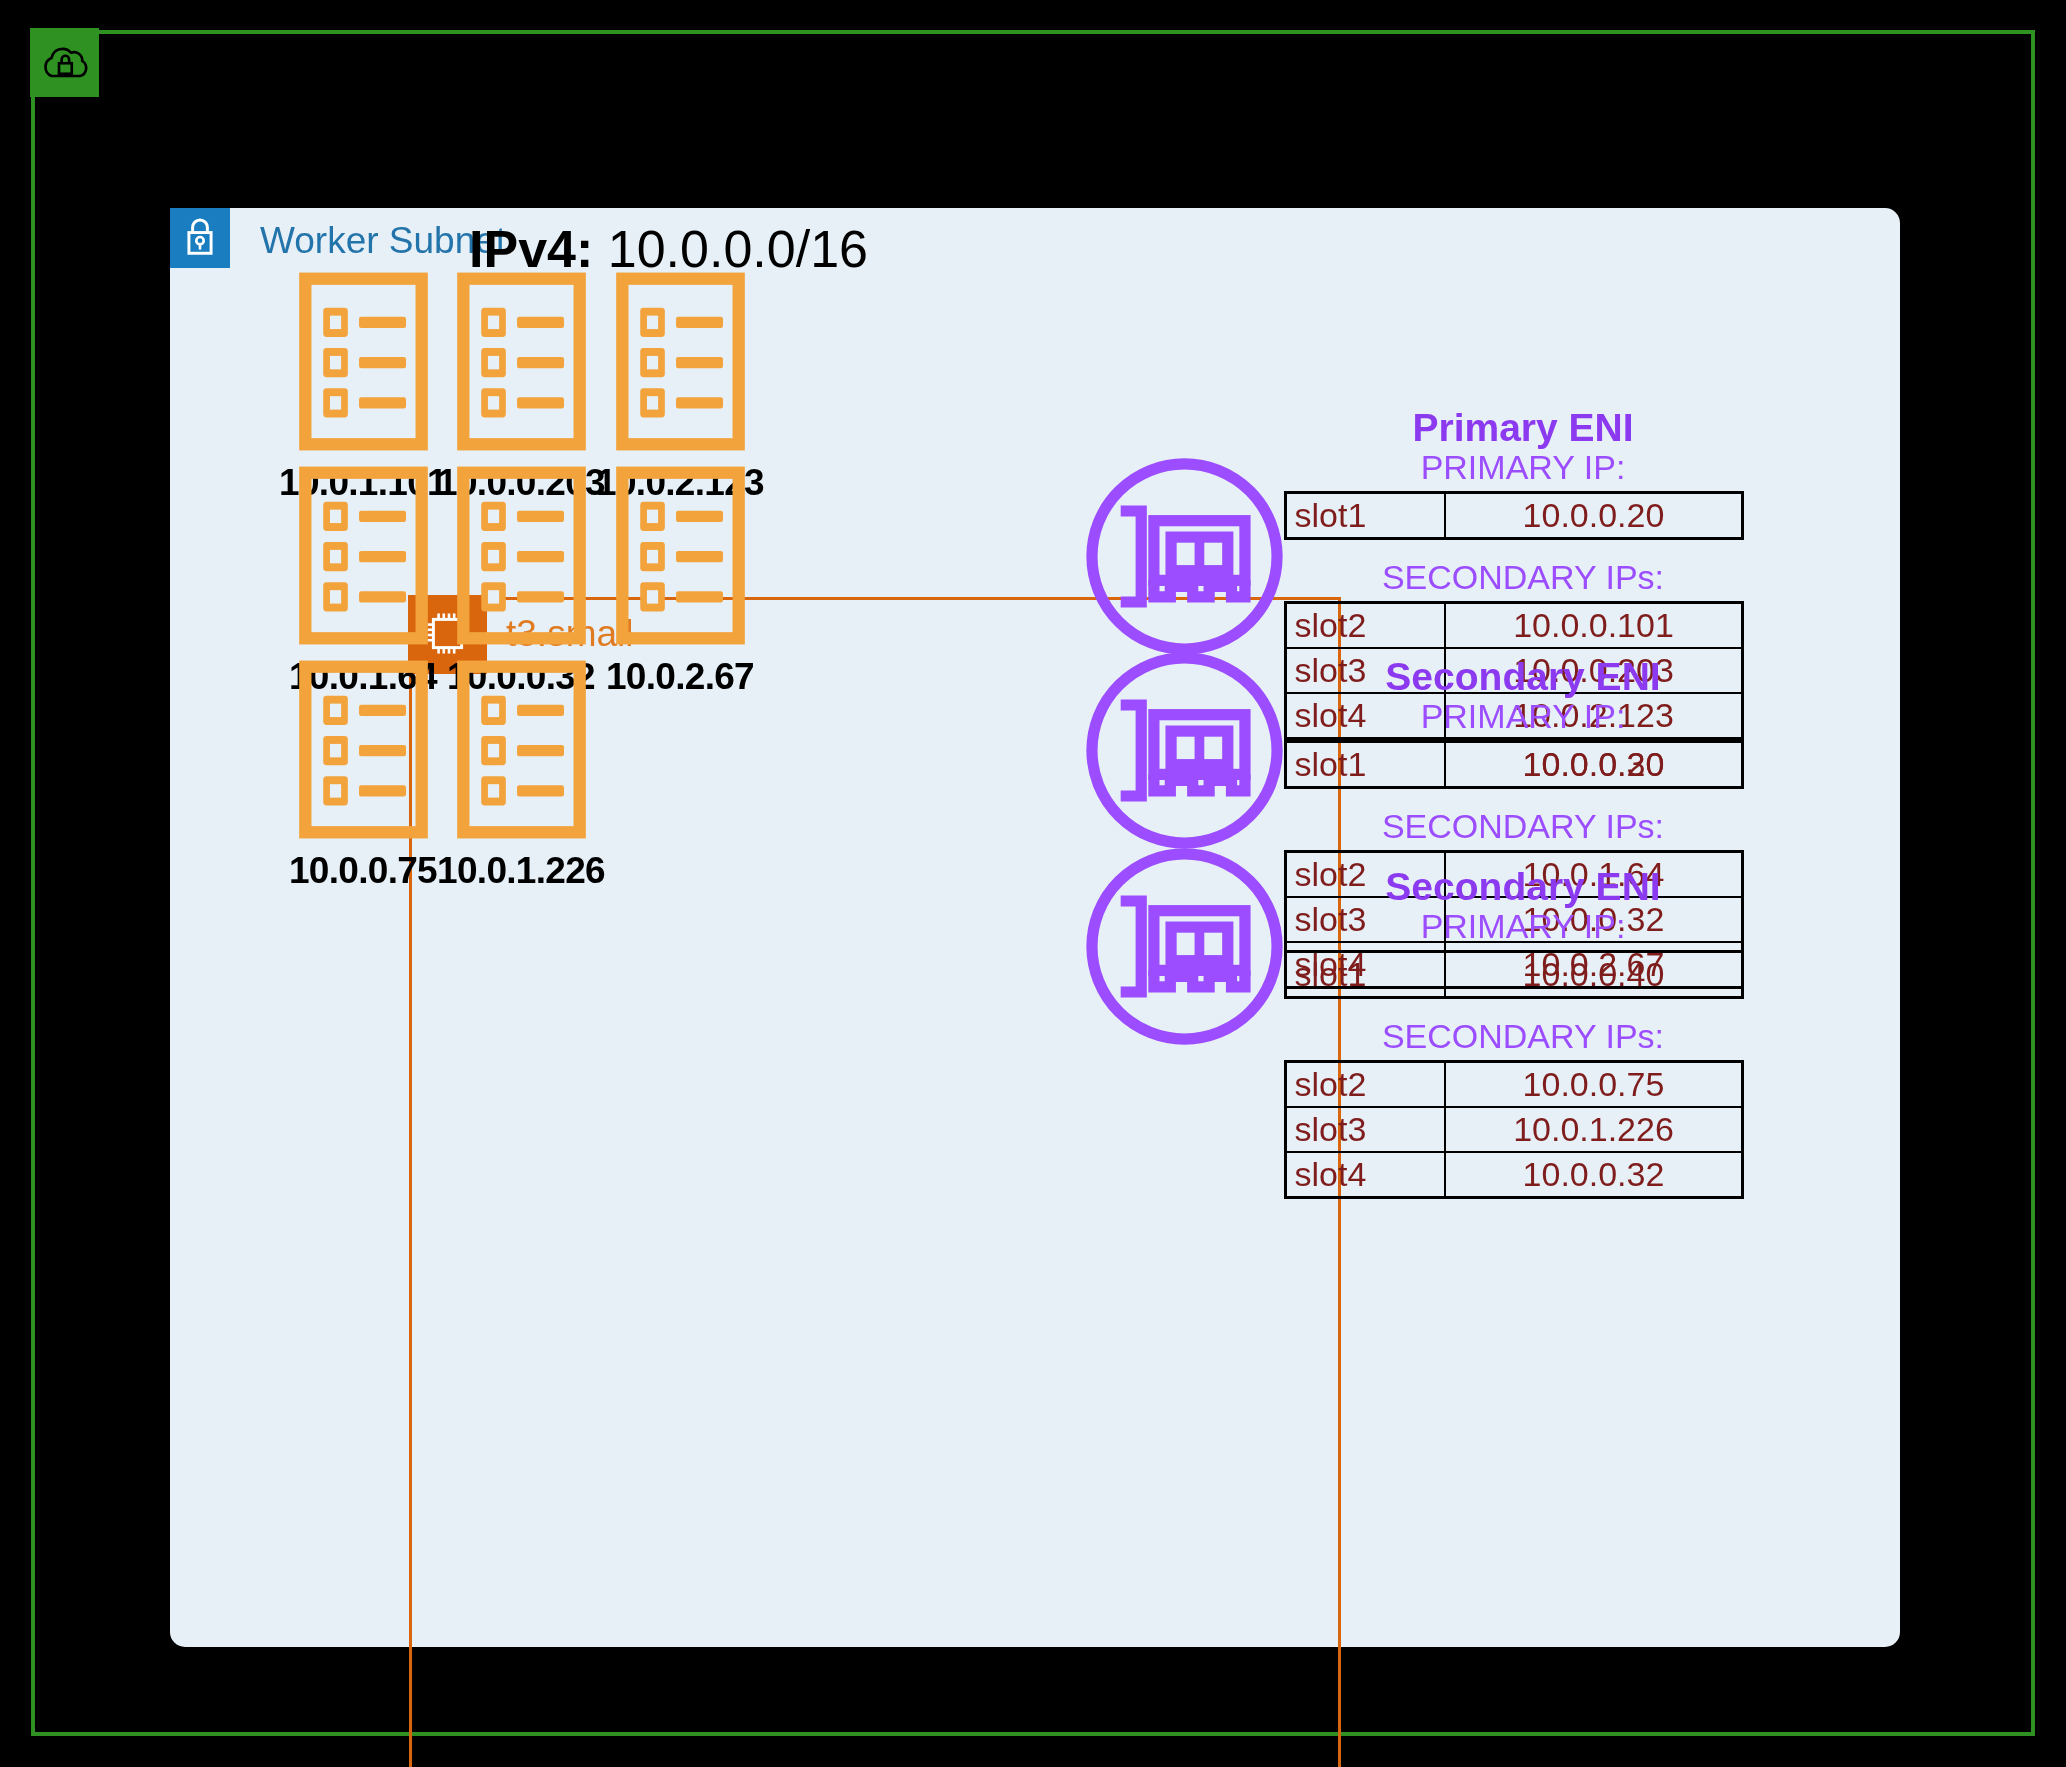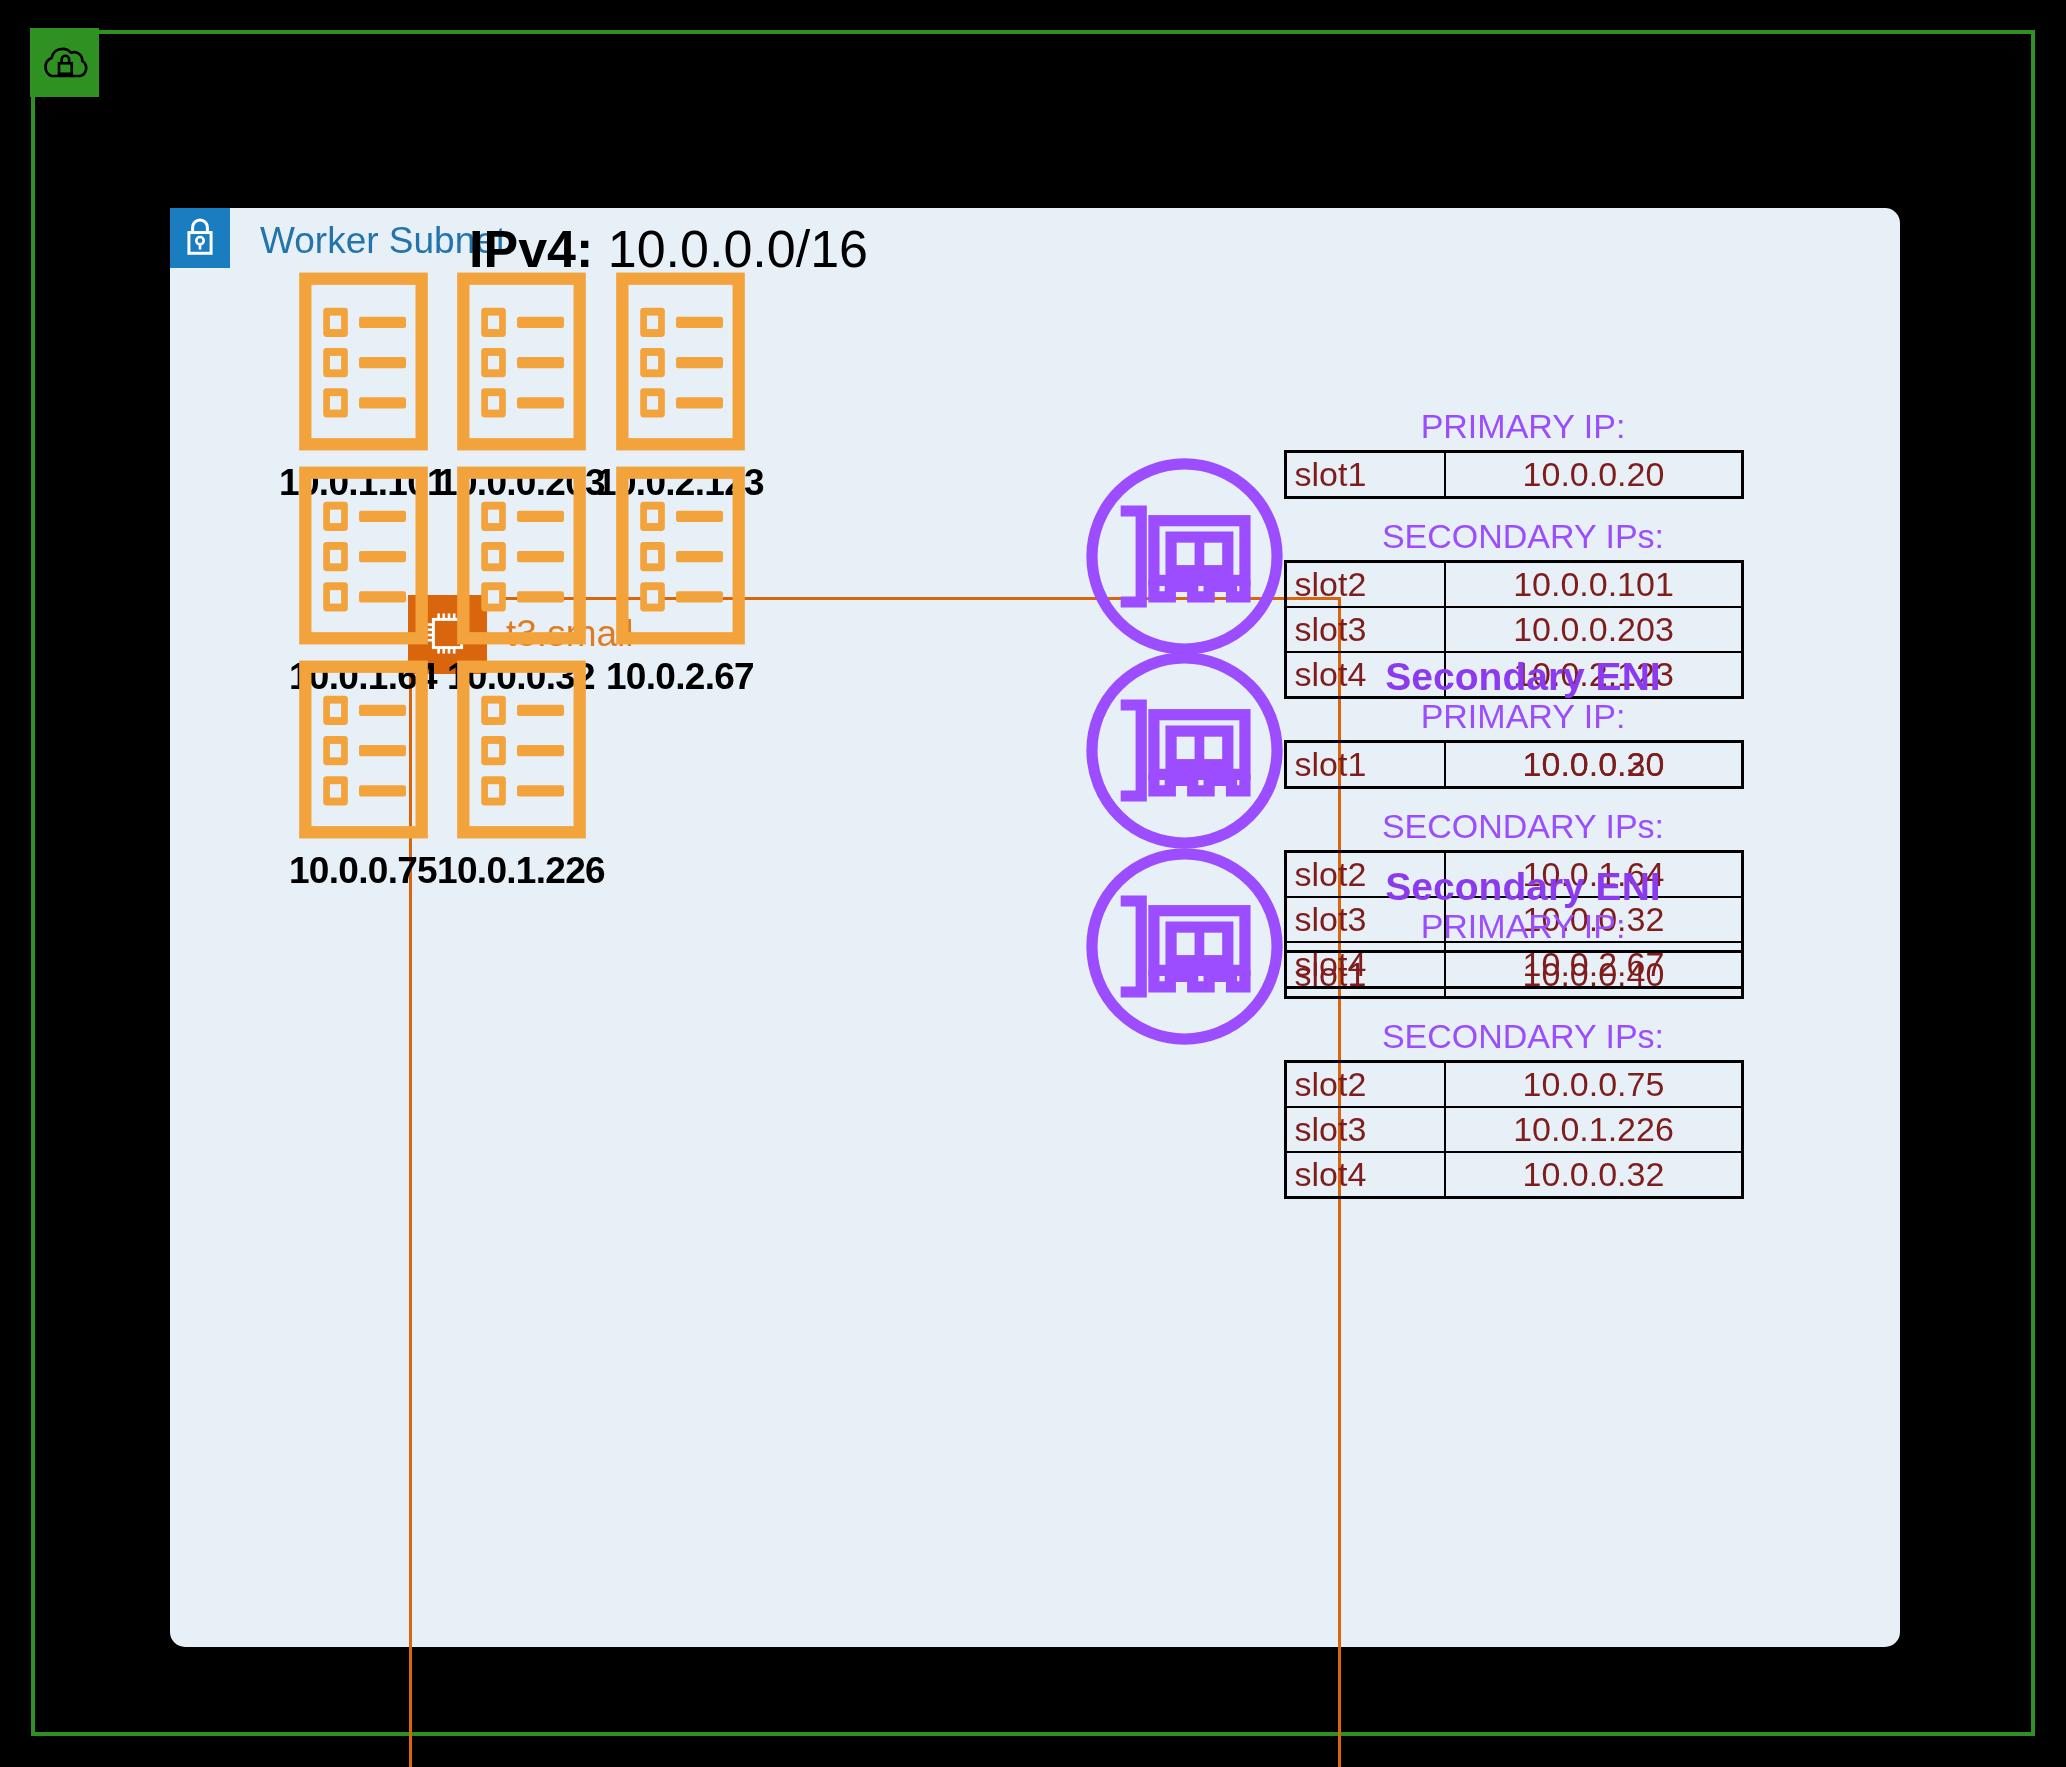--- a/index.html
+++ b/index.html
@@ -321,20 +321,21 @@
     <circle cx="136" cy="136" r="124" fill="none" stroke="#9B4DFF" stroke-width="15"></circle>
     <path d="M58 75 h20 v122 h-20" fill="none" stroke="#9B4DFF" stroke-width="15" stroke-linecap="square"></path>
     <rect x="95" y="88" width="122" height="80" fill="none" stroke="#9B4DFF" stroke-width="15"></rect>
     <rect x="118" y="110" width="76" height="45" fill="none" stroke="#9B4DFF" stroke-width="15"></rect>
     <line x1="156" y1="110" x2="156" y2="155" stroke="#9B4DFF" stroke-width="13"></line>
     <path d="M95 168 v22 h22 v-14 h30 v14 h22 v-14 h30 v14 h18 v-22" fill="none" stroke="#9B4DFF" stroke-width="15" stroke-linejoin="miter"></path>
   </svg>
     </div>
 
   <div class="eni-block" id="eni-block-0" style="left: 1114px; top: 200px;">
+      <div class="eni-title">Primary ENI</div>
      <div class="eni-sub">PRIMARY IP:</div>
      <div style="margin-top:4.5px">
         <table class="ip-table">
           <tbody>
             <tr>
       <td class="slot-cell">slot1</td>
       <td class="ip-cell">10.0.0.20</td>
     </tr>
           </tbody>
         </table>

